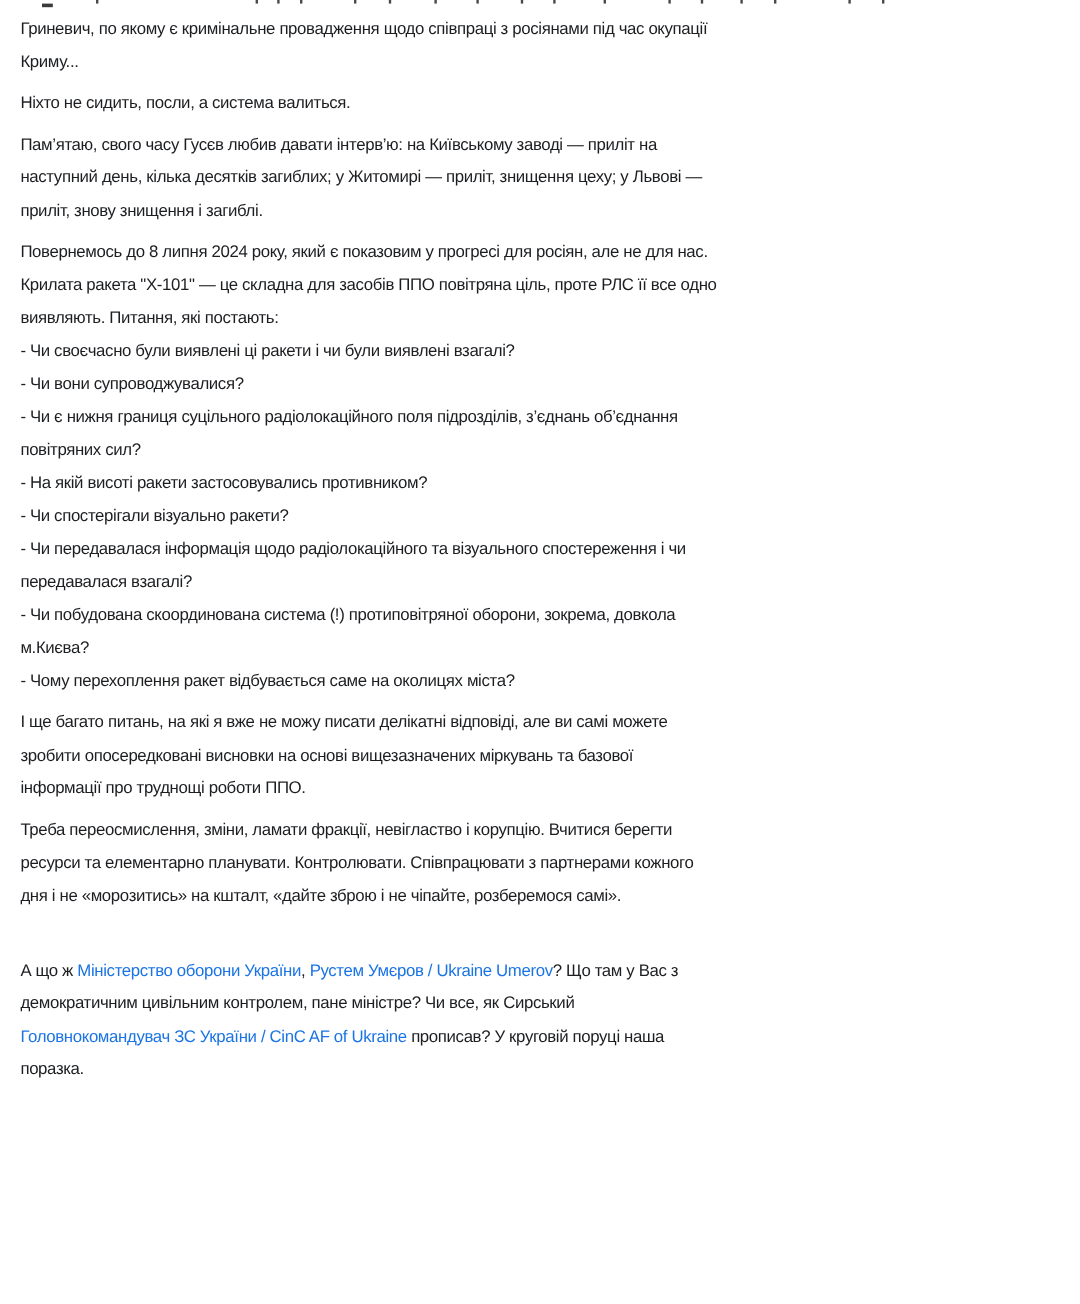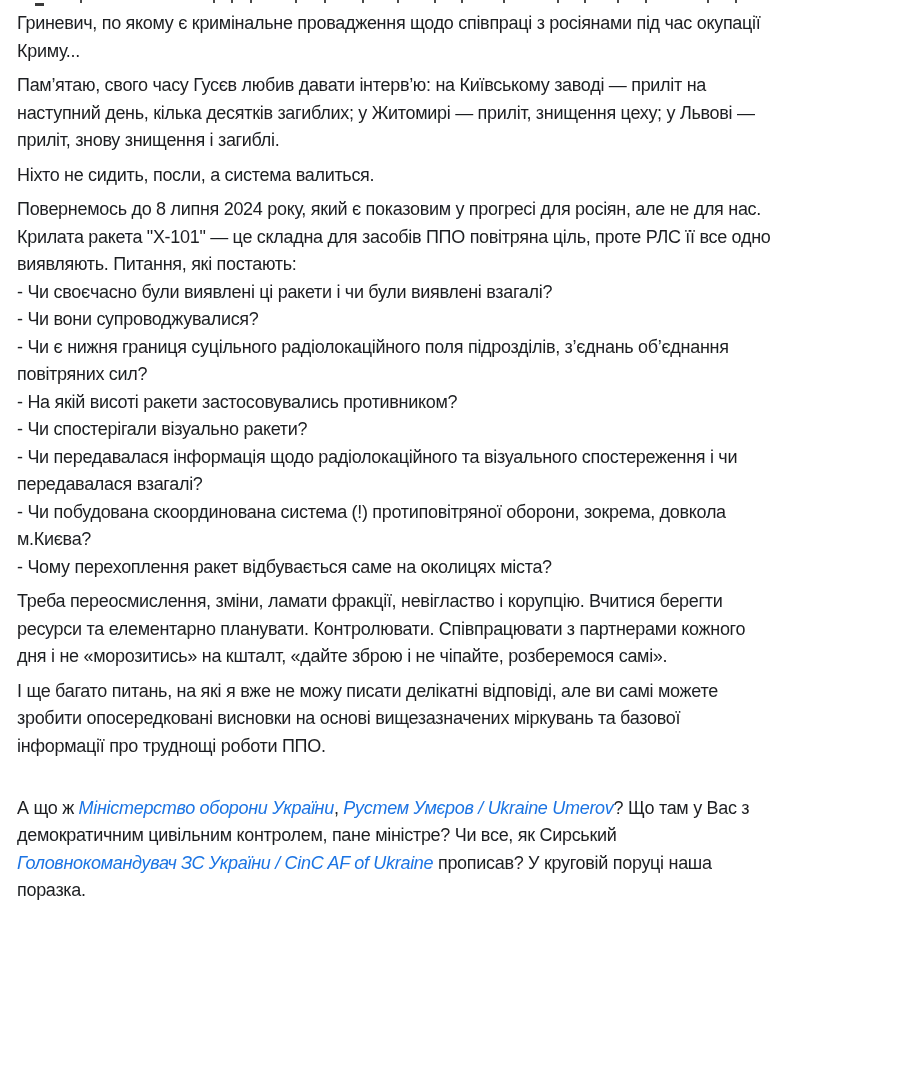--- a/index.html
+++ b/index.html
@@ -9,21 +9,21 @@
   }
   body {
     width: 900px;
     height: 1087px;
     overflow: hidden;
     font-family: "Liberation Sans", sans-serif;
     color: #1c1e21;
   }
   .post {
     padding: 0 40px 0 17px;
-    font-size: 18px;
+    font-size: 14px;
     line-height: 27.5px;
     letter-spacing: -0.3px;
   }
   
   .clipped-line {
     position: relative;
     height: 10px;
   }
   .clipped-line .tick {
     position: absolute;
@@ -42,21 +42,20 @@
   }
   p.para {
     margin: 0 0 7px 0;
     white-space: pre-line;
   }
   p.para:last-child { margin-bottom: 0; }
   a.inline-link {
     color: #1b74e4;
     text-decoration: none;
     cursor: pointer;
-    font-style: italic;
   }
 </style>
 </head>
 <body>
 
 <div class="post">
 
   <div class="clipped-line">
     <span class="dash"></span>
     <span class="tick" style="left:63px"></span>
@@ -75,48 +74,48 @@
     <span class="tick" style="left:600px"></span>
     <span class="tick" style="left:628px"></span>
     <span class="tick" style="left:690px"></span>
     <span class="tick" style="left:718px"></span>
   </div>
 
   <p class="para">Гриневич, по якому є кримінальне провадження щодо співпраці з росіянами під час окупації
 Криму...</p>
 
 
+  <p class="para">Ніхто не сидить, посли, а система валиться.</p>
+
   <p class="para">Пам’ятаю, свого часу Гусєв любив давати інтерв’ю: на Київському заводі — приліт на
 наступний день, кілька десятків загиблих; у Житомирі — приліт, знищення цеху; у Львові —
 приліт, знову знищення і загиблі.</p>
-
-  <p class="para">Ніхто не сидить, посли, а система валиться.</p>
 
   <p class="para">Повернемось до 8 липня 2024 року, який є показовим у прогресі для росіян, але не для нас.
 Крилата ракета "Х-101" — це складна для засобів ППО повітряна ціль, проте РЛС її все одно
 виявляють. Питання, які постають:
 - Чи своєчасно були виявлені ці ракети і чи були виявлені взагалі?
 - Чи вони супроводжувалися?
 - Чи є нижня границя суцільного радіолокаційного поля підрозділів, з’єднань об’єднання
 повітряних сил?
 - На якій висоті ракети застосовувались противником?
 - Чи спостерігали візуально ракети?
 - Чи передавалася інформація щодо радіолокаційного та візуального спостереження і чи
 передавалася взагалі?
 - Чи побудована скоординована система (!) протиповітряної оборони, зокрема, довкола
 м.Києва?
 - Чому перехоплення ракет відбувається саме на околицях міста?</p>
 
+  <p class="para">І ще багато питань, на які я вже не можу писати делікатні відповіді, але ви самі можете
+зробити опосередковані висновки на основі вищезазначених міркувань та базової
+інформації про труднощі роботи ППО.</p>
+
   <p class="para">Треба переосмислення, зміни, ламати фракції, невігластво і корупцію. Вчитися берегти
 ресурси та елементарно планувати. Контролювати. Співпрацювати з партнерами кожного
 дня і не «морозитись» на кшталт, «дайте зброю і не чіпайте, розберемося самі».</p>
-
-  <p class="para">І ще багато питань, на які я вже не можу писати делікатні відповіді, але ви самі можете
-зробити опосередковані висновки на основі вищезазначених міркувань та базової
-інформації про труднощі роботи ППО.</p>
 
 
   <p class="para">
     <span>А що ж </span><a class="inline-link">Міністерство оборони України</a><span>, </span><a class="inline-link">Рустем Умєров / Ukraine Umerov</a><span>? Що там у Вас з
 демократичним цивільним контролем, пане міністре? Чи все, як Сирський
 </span><a class="inline-link">Головнокомандувач ЗС України / CinC AF of Ukraine</a><span> прописав? У круговій поруці наша
 поразка.</span>
   </p>
 
 </div>

